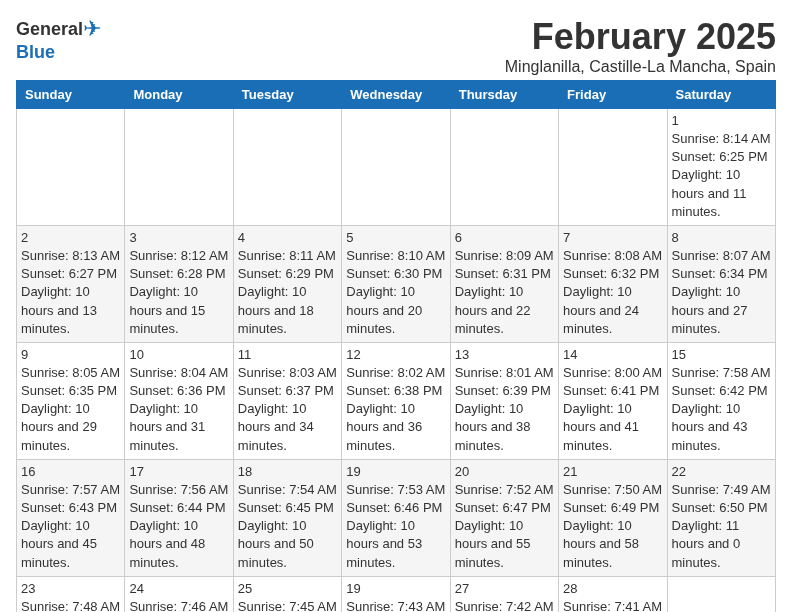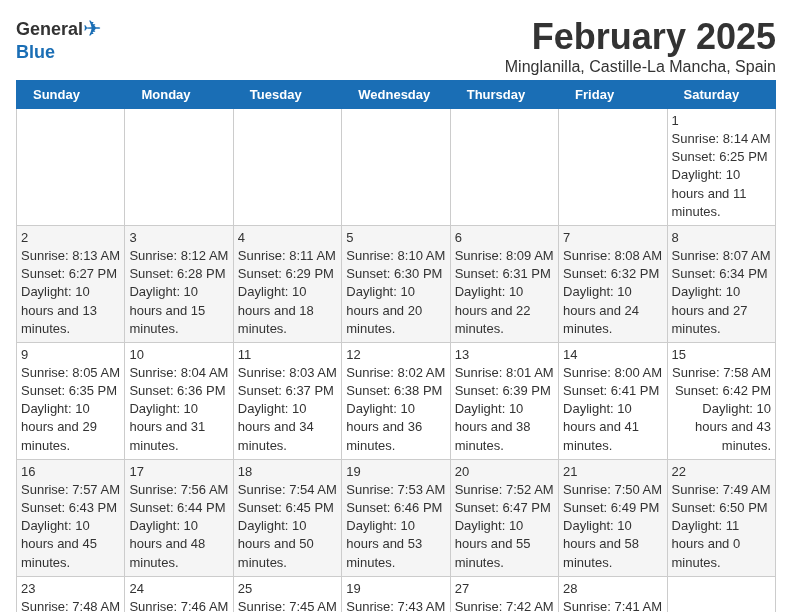--- a/index.html
+++ b/index.html
@@ -50,21 +50,21 @@
     table {
       width: 100%;
       border-collapse: collapse;
       table-layout: fixed;
     }
     thead tr th {
       background-color: #1a6eb5;
       color: white;
       font-size: 13px;
       font-weight: bold;
-      padding: 6px 16px;
+      padding: 6px 8px;
       text-align: left;
       border: 1px solid #1a6eb5;
     }
     tbody tr td {
       border: 1px solid #ccc;
       vertical-align: top;
       padding: 4px;
       font-size: 11px;
       color: #333;
       height: 90px;
@@ -212,21 +212,21 @@
 Daylight: 10 hours and 38 minutes.</div>
         </td>
         <td>
           <div class="day-num">14</div>
           <div class="cell-text" style="white-space: pre-line;">Sunrise: 8:00 AM
 Sunset: 6:41 PM
 Daylight: 10 hours and 41 minutes.</div>
         </td>
         <td>
           <div class="day-num">15</div>
-          <div class="cell-text" style="white-space: pre-line; text-align: right;">Sunrise: 7:58 AM
+          <div class="cell-text" style="white-space: pre-line;">Sunrise: 7:58 AM
 Sunset: 6:42 PM
 Daylight: 10 hours and 43 minutes.</div>
         </td>
       </tr>
       <tr>
         <td>
           <div class="day-num">16</div>
           <div class="cell-text" style="white-space: pre-line;">Sunrise: 7:57 AM
 Sunset: 6:43 PM
 Daylight: 10 hours and 45 minutes.</div>

